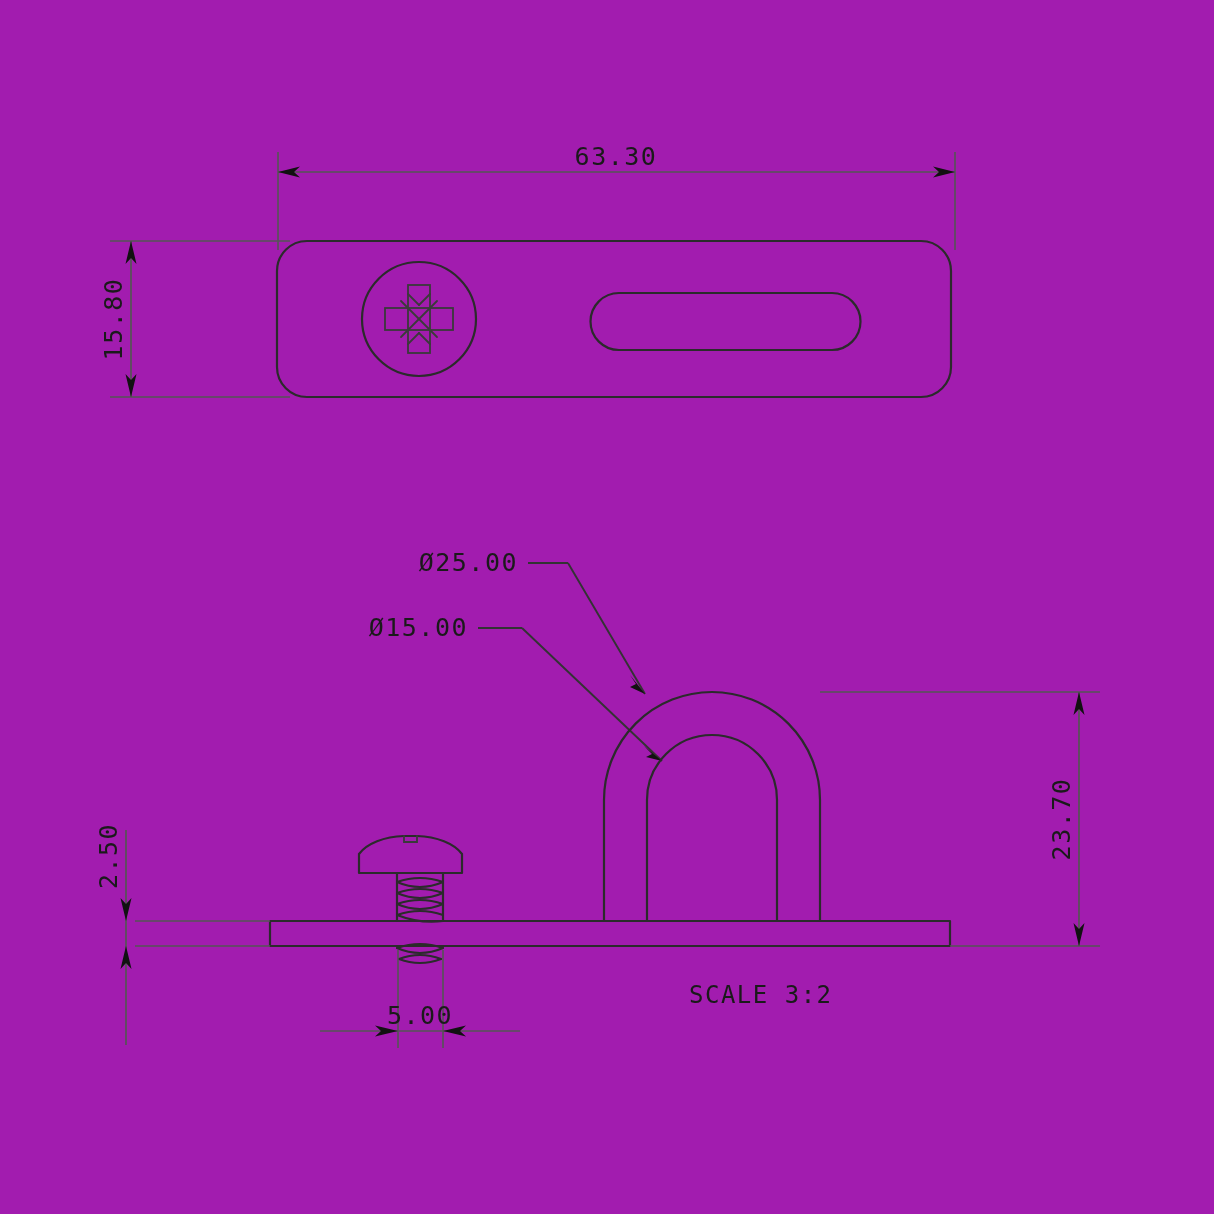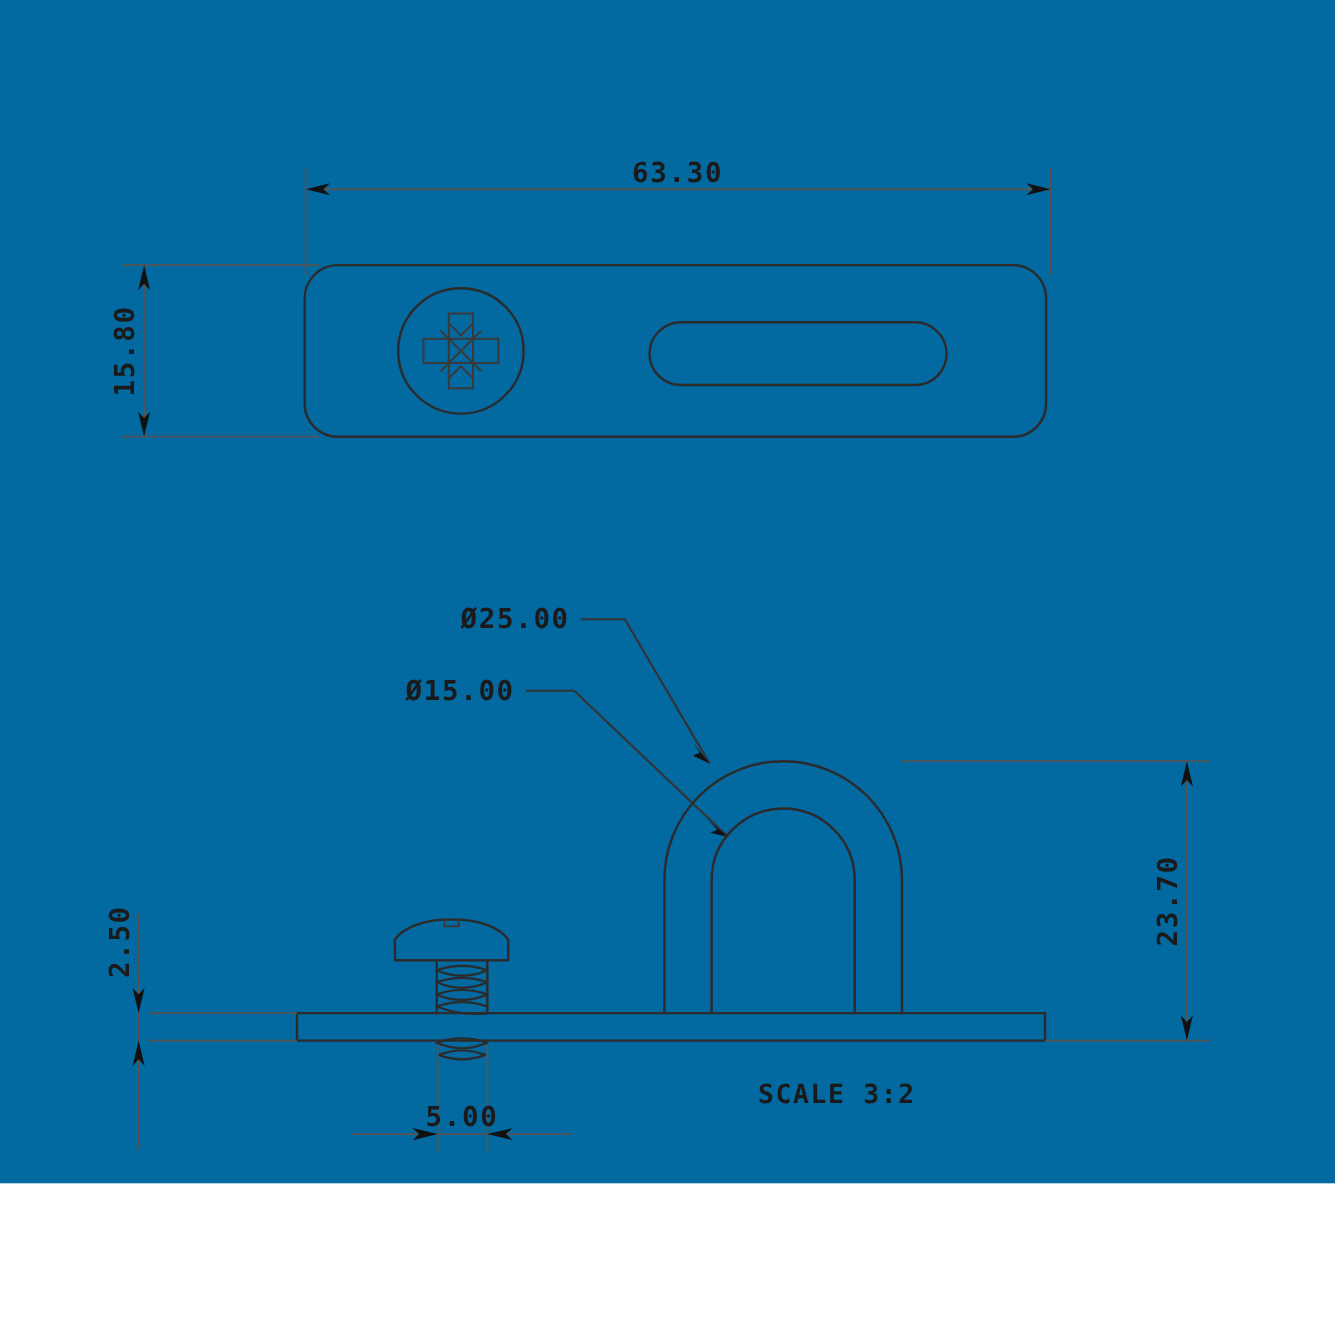--- a/index.html
+++ b/index.html
@@ -6,24 +6,23 @@
     margin: 0;
     padding: 0;
     background: #ffffff;
   }
   body {
     font-family: "DejaVu Sans Mono", "Liberation Mono", monospace;
   }
   #drawing-sheet {
     position: relative;
     width: 1214px;
-    height: 1076px;
-    background: #0369a1;
+    height: 1214px;
+    background: #a21caf;
     overflow: hidden;
-    font-weight: bold;
   }
   #drawing-svg {
     display: block;
     width: 1214px;
     height: 1214px;
   }
   .dim-text {
     font-family: "DejaVu Sans Mono", "Liberation Mono", monospace;
     font-size: 25px;
     fill: #1a1a1a;

